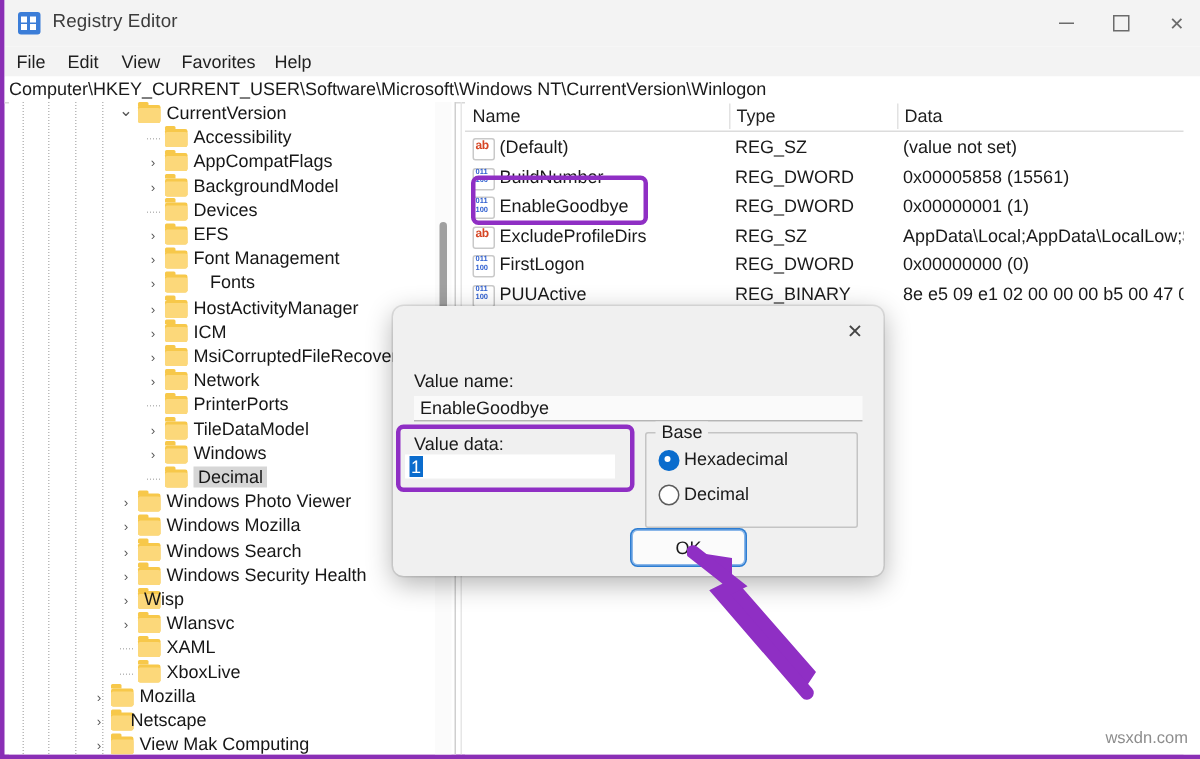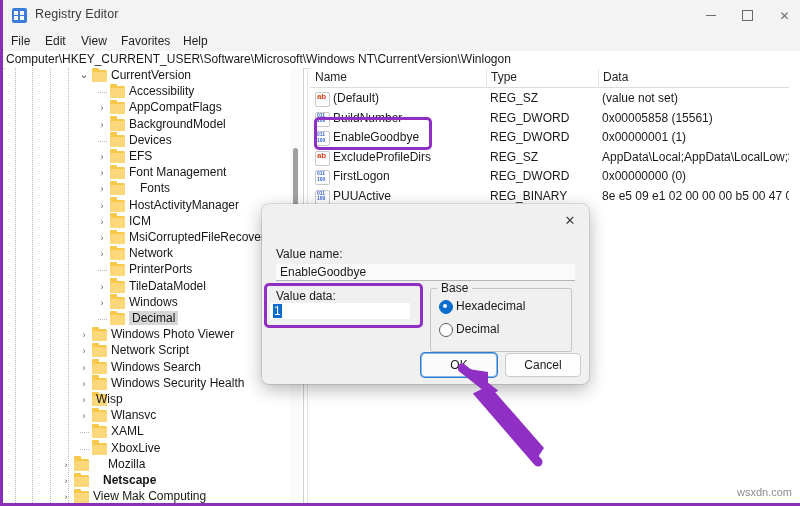--- a/index.html
+++ b/index.html
@@ -316,21 +316,21 @@
           <div class="nlabel" style="left: 123px;">Decimal</div>
         </div>
         <div class="node" style="top: 259.2px; position: absolute; left: 0px;">
           <div class="twisty" style="left: 72px;">›</div>
           <div class="folder" style="left: 86px;"></div>
           <div class="nlabel" style="left: 105px;">Windows Photo Viewer</div>
         </div>
         <div class="node" style="top: 275.4px; position: absolute; left: 0px;">
           <div class="twisty" style="left: 72px;">›</div>
           <div class="folder" style="left: 86px;"></div>
-          <div class="nlabel" style="left: 105px;">Network Script</div>
+          <div class="nlabel" style="left: 105px;">Windows Mozilla</div>
         </div>
         <div class="node" style="top: 291.6px; position: absolute; left: 0px;">
           <div class="twisty" style="left: 72px;">›</div>
           <div class="folder" style="left: 86px;"></div>
           <div class="nlabel" style="left: 105px;">Windows Search</div>
         </div>
         <div class="node" style="top: 307.8px; position: absolute; left: 0px;">
           <div class="twisty" style="left: 72px;">›</div>
           <div class="folder" style="left: 86px;"></div>
           <div class="nlabel" style="left: 105px;">Windows Security Health</div>
@@ -351,26 +351,26 @@
           <div class="nlabel" style="left: 105px;">XAML</div>
         </div>
         <div class="node" style="top: 372.6px; position: absolute; left: 0px;">
           <div class="hline" style="left: 74px;"></div>
           <div class="folder" style="left: 86px;"></div>
           <div class="nlabel" style="left: 105px;">XboxLive</div>
         </div>
         <div class="node" style="top: 388.8px; position: absolute; left: 0px;">
           <div class="twisty" style="left: 54px;">›</div>
           <div class="folder" style="left: 68px;"></div>
-          <div class="nlabel" style="left: 102px; text-align: right;">Mozilla</div>
+          <div class="nlabel" style="left: 87px; text-align: right;">Mozilla</div>
         </div>
         <div class="node" style="top: 405px; position: absolute; left: 0px;">
           <div class="twisty" style="left: 54px;">›</div>
           <div class="folder" style="left: 68px;"></div>
-          <div class="nlabel" style="left: 97px; font-weight: bold;">Netscape</div>
+          <div class="nlabel" style="left: 81px;">Netscape</div>
         </div>
         <div class="node" style="top: 421.2px; position: absolute; left: 0px;">
           <div class="twisty" style="left: 54px;">›</div>
           <div class="folder" style="left: 68px;"></div>
           <div class="nlabel" style="left: 87px;">View Mak Computing</div>
         </div>
       </div>
   </div>
   <div class="tree-scroll">
     <div class="tree-thumb"></div>
@@ -442,21 +442,20 @@
   <div class="hl" style="left:261px;top:283px;width:153px;height:39px;"></div>
 
   <div class="group"></div>
   <div class="group-cap">Base</div>
   <div class="radio on" style="left:436px;top:300px"></div>
   <div class="radio-lbl" style="left:453px;top:299px">Hexadecimal</div>
   <div class="radio" style="left:436px;top:323px"></div>
   <div class="radio-lbl" style="left:453px;top:322px">Decimal</div>
 
   <div class="btn focus" style="left:418px;top:353px;width:76px">OK</div>
-  <div class="btn" style="left:502px;top:353px;width:76px">Cancel</div>
 
   <svg class="arrow" width="110" height="105" viewBox="0 0 110 105">
     <path d="M4 6 L34 30 L24 34 L78 98 L86 86 L30 22 L30 10 Z" fill="#8f2fc4"></path>
     <path d="M4 6 L32 28 L22 33 L80 100" stroke="#8f2fc4" stroke-width="9" stroke-linecap="round" fill="none"></path>
   </svg>
 
   <div class="watermark">wsxdn.com</div>
 </div>
 
 </body></html>

